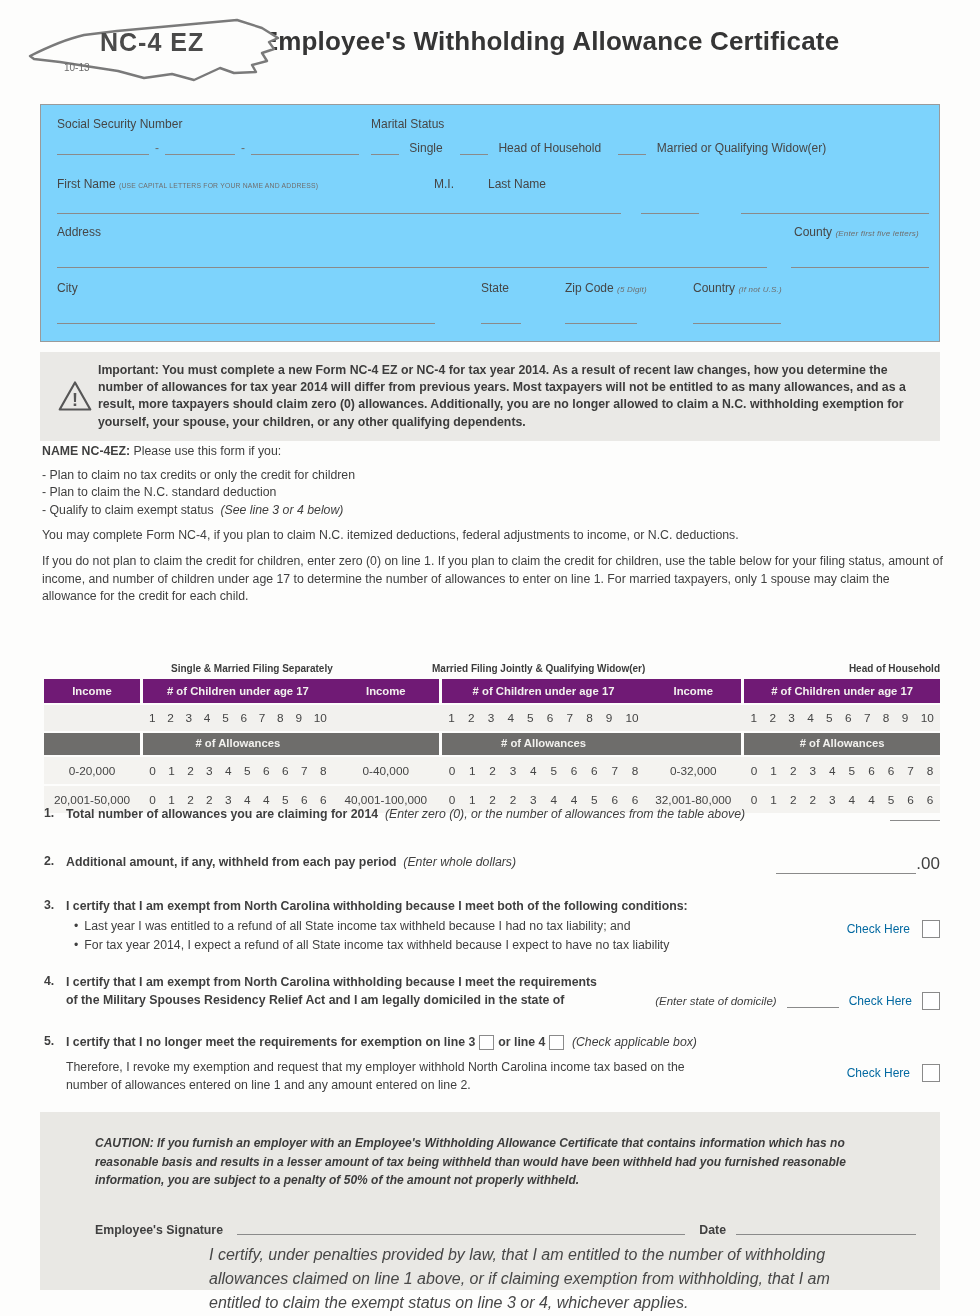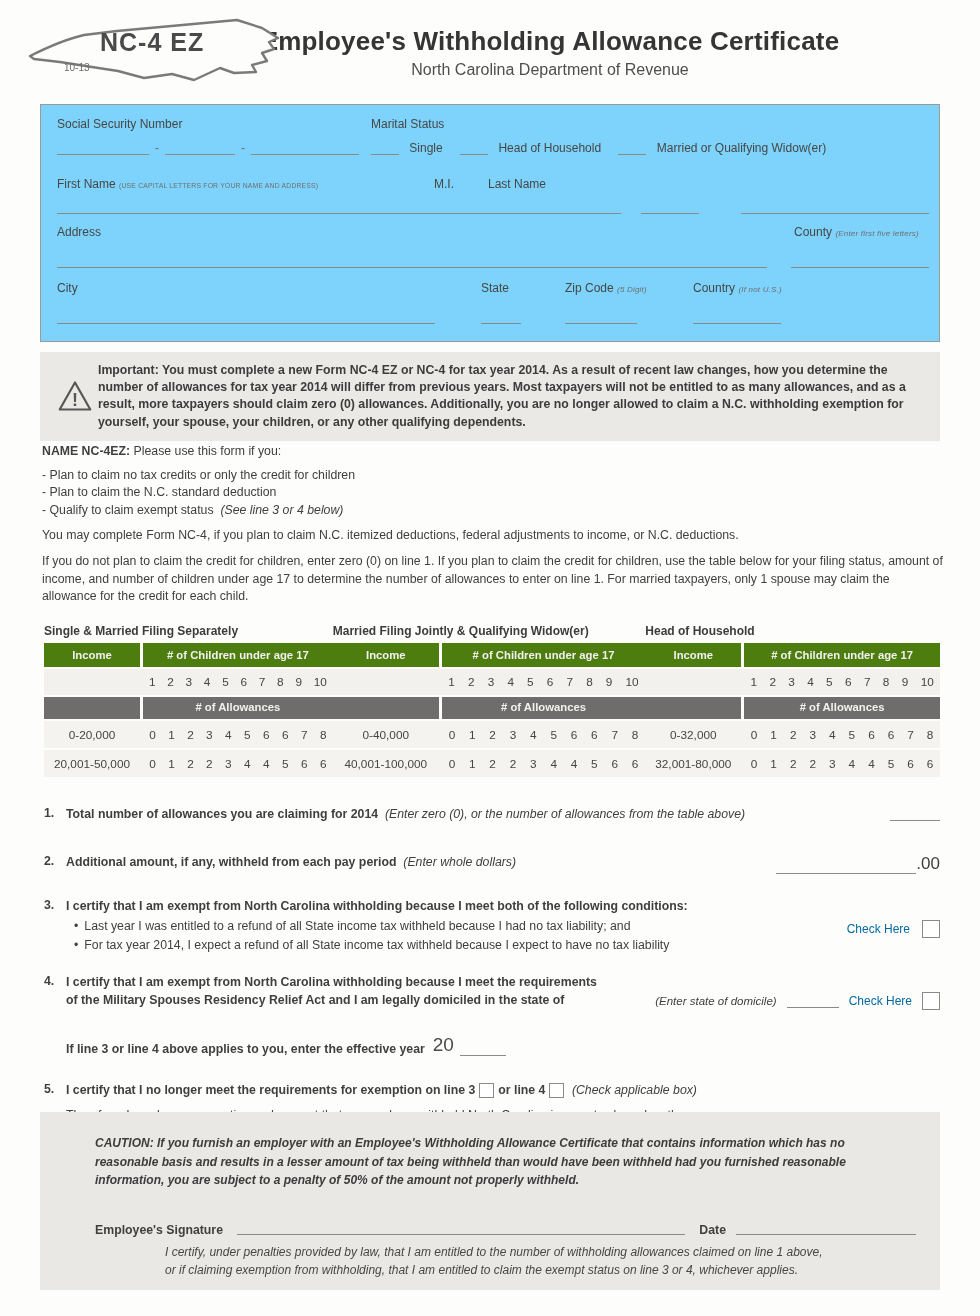--- a/index.html
+++ b/index.html
@@ -40,23 +40,23 @@
   .fu-para1 { margin-top:9px; }
   .fu-para2 { margin-top:11px; line-height:1.42; width:902px; }
   .b { font-weight:bold; }
   .i { font-style:italic; }
 
   
   .tables { position:absolute; left:44px; top:624px; width:896px; display:flex; justify-content:space-between; }
   .wtable { width:292px; }
   .wtable.mid { width:316px; }
   .wtable.right { width:298px; }
-  .wtable-title { text-align:left; font-weight:bold; font-size:12px; color:#3c3c3c; margin-bottom:5px; }
+  .wtable-title { text-align:right; font-weight:bold; font-size:10px; color:#3c3c3c; margin-bottom:5px;margin-top:39px; }
   .wt-row { display:flex; margin-bottom:2px; }
-  .wt-head > div { background:#4d7c0f; color:#f2f1ee; font-weight:bold; font-size:11.3px; text-align:center; padding:6px 0; }
+  .wt-head > div { background:#701a75; color:#f2f1ee; font-weight:bold; font-size:11.3px; text-align:center; padding:6px 0; }
   .wt-income { width:96px; margin-right:3px; }
   .wtable.mid .wt-income { width:106px; }
   .wt-children { flex:1; }
   .wt-counts { background:#f2f1ee; height:26px; align-items:center; }
   .wt-sp { width:96px; margin-right:3px; align-self:stretch; }
   .wtable.mid .wt-sp { width:106px; }
   .wt-allow { height:22px; }
   .wt-allow .wt-sp { background:#6e6d6b; }
   .wt-allow-label { flex:1; background:#6e6d6b; color:#f2f1ee; font-weight:bold; font-size:11.3px; text-align:center; padding-top:4px; }
   .wt-data { background:#f4f3f0; height:27px; align-items:center; }
@@ -81,38 +81,37 @@
   .bullet-dot { margin:0 6px 0 8px; }
 
   
   .caution-box { position:absolute; left:40px; top:1112px; width:900px; height:178px; background:#e9e8e4; padding:22px 20px 0 55px; }
   .caution-text { font-size:12px; font-weight:bold; font-style:italic; line-height:1.55; color:#3c3c3c; width:800px; }
   .sig-row { display:flex; align-items:flex-end; margin-top:33px; padding-right:4px; }
   .sig-label { font-weight:bold; font-size:12.3px; white-space:nowrap; }
   .sig-line { flex:1; border-bottom:1.5px solid #8a8a8a; margin:0 14px 2px 14px; height:0; }
   .date-label { font-weight:bold; font-size:12.3px; white-space:nowrap; }
   .date-line { width:180px; border-bottom:1.5px solid #8a8a8a; margin:0 0 2px 10px; height:0; }
-  .certify { margin:6px 0 0 70px; width:660px; font-size:12px; font-style:italic; line-height:1.5; color:#474747; }
+  .certify { margin:6px 0 0 114px; width:660px; font-size:16px; font-style:italic; line-height:1.5; color:#474747; }
 </style>
 </head>
 <body>
 
 <div class="page">
 
   <div class="header">
     <div class="logo">
       <svg width="265" height="90" viewBox="0 0 265 90">
         <path d="M8,46 C20,40 40,30 62,25 L95,21 L215,10 L240,18 L256,28 L247,32 L252,39 L240,43 L245,51 L230,55 L234,62 L212,63 L198,58 L172,70 L150,64 L122,68 L96,61 L70,57 L38,52 L12,49 Z" fill="#fdfdfc" stroke="#7a7a7a" stroke-width="2.4" stroke-linejoin="round"></path>
       </svg>
       <div class="logo-text">NC-4 EZ</div>
       <div class="logo-rev">10-13</div>
     </div>
     <div class="title-wrap">
       <div class="form-title">Employee's Withholding Allowance Certificate</div>
-      <div class="form-subtitle">North Carolina Department of Revenue</div>
     </div>
   </div>
 
   <div class="personal-box">
     <div class="pb" style="left:16px; top:12px;">Social Security Number</div>
     <div class="pb" style="left:330px; top:12px;">Marital Status</div>
 
     <div class="pb" style="left:16px; top:36px;">
       <span class="blank" style="width:92px;"></span><span class="sep">-</span><span class="blank" style="width:70px;"></span><span class="sep">-</span><span class="blank" style="width:108px;"></span>
     </div>
@@ -410,25 +409,20 @@
         <span class="b">of the Military Spouses Residency Relief Act and I am legally domiciled in the state of</span>
       </div>
       <div class="checkgroup" style="top:18px; gap:10px;">
         <span class="i" style="font-size:11.5px;">(Enter state of domicile)</span>
         <span class="blank" style="width:52px;"></span>
         <span class="check-label">Check Here</span>
         <span class="checkbox"></span>
       </div>
     </div>
 
-    <div class="fline" style="margin:2px 0 26px 22px; align-items:flex-end;">
-      <span class="b">If line 3 or line 4 above applies to you, enter the effective year</span>
-      <span class="year20">20</span>
-      <span class="blank" style="width:46px; margin-left:6px;"></span>
-    </div>
 
     <div class="fline">
       <div class="ln-num">5.</div>
       <div class="ln-body" style="max-width:790px;">
         <span class="b">I certify that I no longer meet the requirements for exemption on line 3</span><span class="checkbox sm"></span><span class="b">or line 4</span><span class="checkbox sm"></span>&nbsp;<span class="i">(Check applicable box)</span>
         <div style="margin-top:6px; line-height:1.5;">
           <span>Therefore, I revoke my exemption and request that my employer withhold North Carolina income tax based on the</span><br>
           <span>number of allowances entered on line 1 and any amount entered on line 2.</span>
         </div>
       </div>

